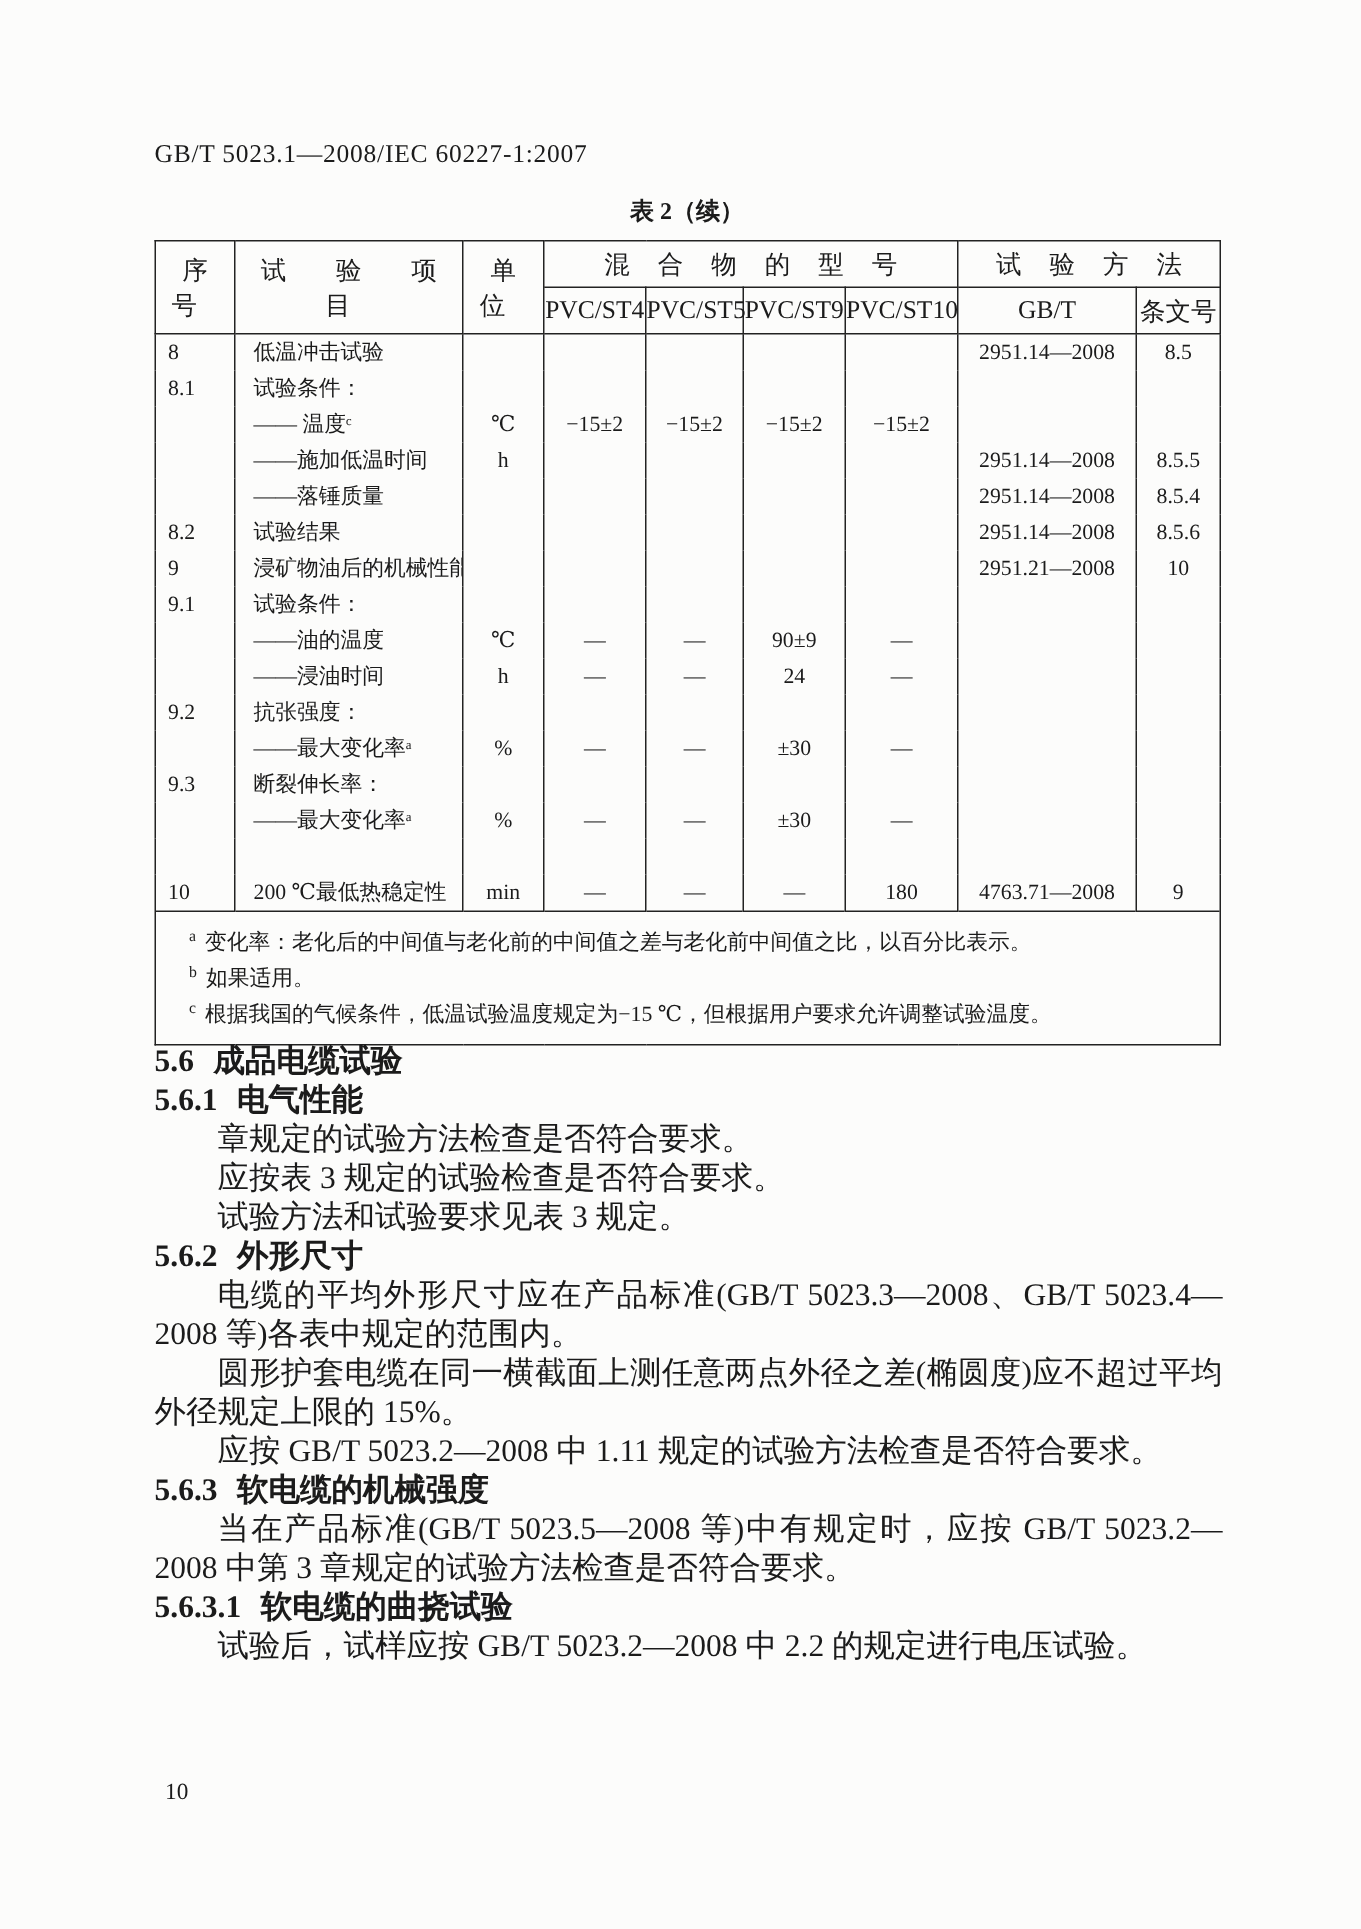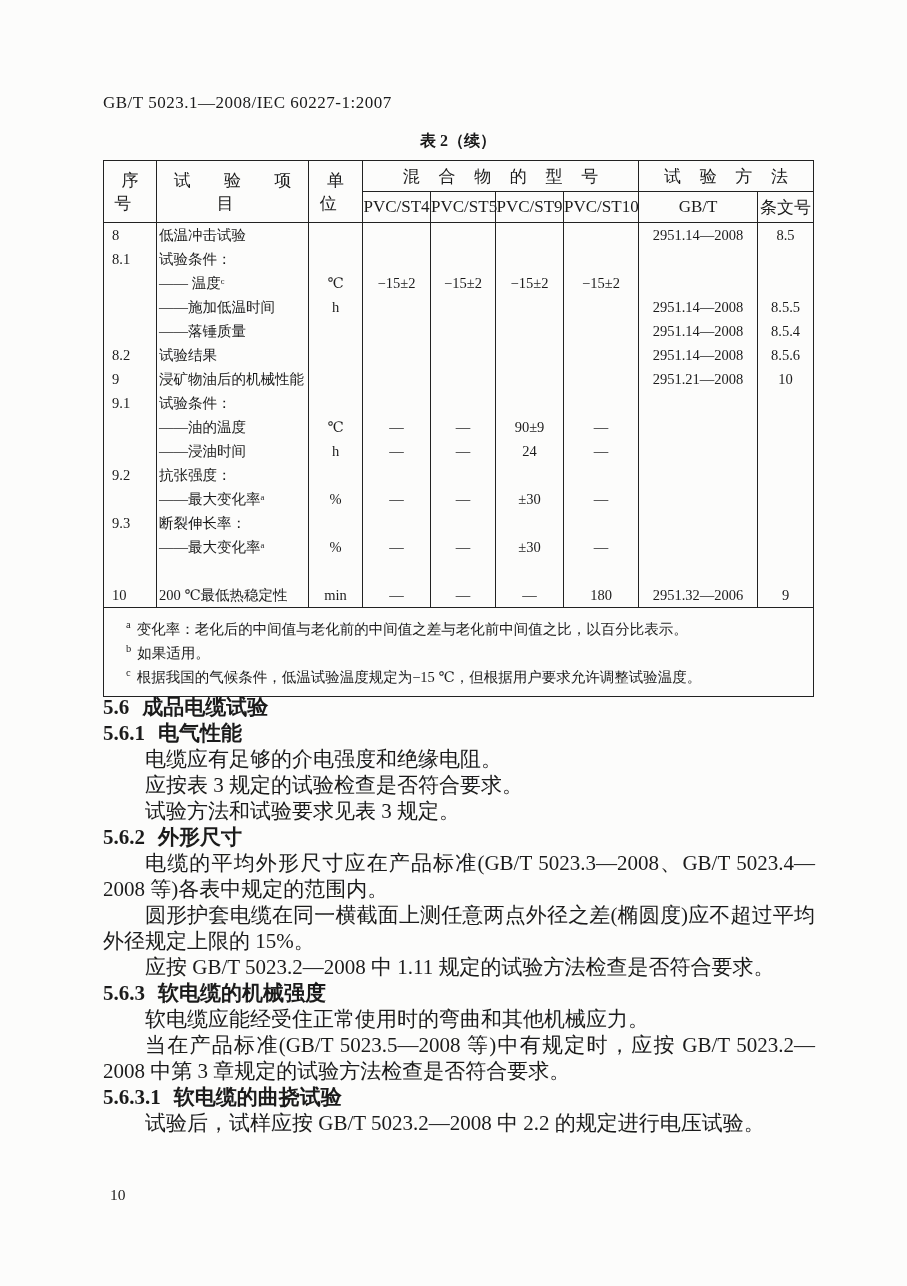--- a/index.html
+++ b/index.html
@@ -29,21 +29,21 @@
   }
   th.ls-head{letter-spacing:0.85em;text-indent:0.85em;}
   th.ls-group{letter-spacing:1.1em;text-indent:1.1em;}
   table.std td{
     border-left:1.5px solid #222;border-right:1.5px solid #222;
     border-top:none;border-bottom:none;
     height:24px;padding:0;line-height:24px;vertical-align:middle;
     overflow:hidden;white-space:nowrap;
   }
   table.std tr.body-row td:nth-child(1){padding-left:8px;text-align:left;}
-  table.std tr.body-row td:nth-child(2){padding-left:2px;text-align:left;}
+  table.std tr.body-row td:nth-child(2){padding-left:12px;text-align:left;}
   table.std tr.body-row td:nth-child(n+3){text-align:center;}
   tr.footer-row td{
     border:1.5px solid #222;border-top:1.5px solid #222;
     padding:7px 10px 10px 22px;line-height:20px;height:auto;
     white-space:normal;text-align:left;font-size:14.5px;
   }
   .fn-line{display:block;}
   .fn-line sup{font-size:10.5px;margin-right:6px;}
   .sections{
     position:absolute;left:103px;top:694px;width:712px;
@@ -259,45 +259,44 @@
         <td></td>
       </tr>
       <tr class="body-row">
         <td>10</td>
         <td>200 ℃最低热稳定性</td>
         <td>min</td>
         <td>—</td>
         <td>—</td>
         <td>—</td>
         <td>180</td>
-        <td>2951.32—2006</td>
+        <td>4763.71—2008</td>
         <td>9</td>
       </tr>
     </tbody>
   <tbody>
     <tr class="footer-row">
       <td colspan="9" id="footnotes-cell">
           <span class="fn-line"><sup>a</sup><span>变化率：老化后的中间值与老化前的中间值之差与老化前中间值之比，以百分比表示。</span></span>
           <span class="fn-line"><sup>b</sup><span>如果适用。</span></span>
           <span class="fn-line"><sup>c</sup><span>根据我国的气候条件，低温试验温度规定为−15 ℃，但根据用户要求允许调整试验温度。</span></span>
         </td>
     </tr>
   </tbody>
 </table>
 
 <div class="sections" id="sections">
     <div class="sec-heading"><span class="h-num">5.6</span><span>成品电缆试验</span></div>
     <div class="sec-heading"><span class="h-num">5.6.1</span><span>电气性能</span></div>
-    <div class="sec-para">电缆应有足够的介电强度和绝缘电阻。</div>
+    <div class="sec-para">章规定的试验方法检查是否符合要求。</div>
     <div class="sec-para">应按表 3 规定的试验检查是否符合要求。</div>
     <div class="sec-para">试验方法和试验要求见表 3 规定。</div>
     <div class="sec-heading"><span class="h-num">5.6.2</span><span>外形尺寸</span></div>
     <div class="sec-para">电缆的平均外形尺寸应在产品标准(GB/T 5023.3—2008、GB/T 5023.4—2008 等)各表中规定的范围内。</div>
     <div class="sec-para">圆形护套电缆在同一横截面上测任意两点外径之差(椭圆度)应不超过平均外径规定上限的 15%。</div>
     <div class="sec-para">应按 GB/T 5023.2—2008 中 1.11 规定的试验方法检查是否符合要求。</div>
     <div class="sec-heading"><span class="h-num">5.6.3</span><span>软电缆的机械强度</span></div>
-    <div class="sec-para">软电缆应能经受住正常使用时的弯曲和其他机械应力。</div>
     <div class="sec-para">当在产品标准(GB/T 5023.5—2008 等)中有规定时，应按 GB/T 5023.2—2008 中第 3 章规定的试验方法检查是否符合要求。</div>
     <div class="sec-heading"><span class="h-num">5.6.3.1</span><span>软电缆的曲挠试验</span></div>
     <div class="sec-para">试验后，试样应按 GB/T 5023.2—2008 中 2.2 的规定进行电压试验。</div>
   </div>
 
 <div class="page-num">10</div>
 
 </body></html>

